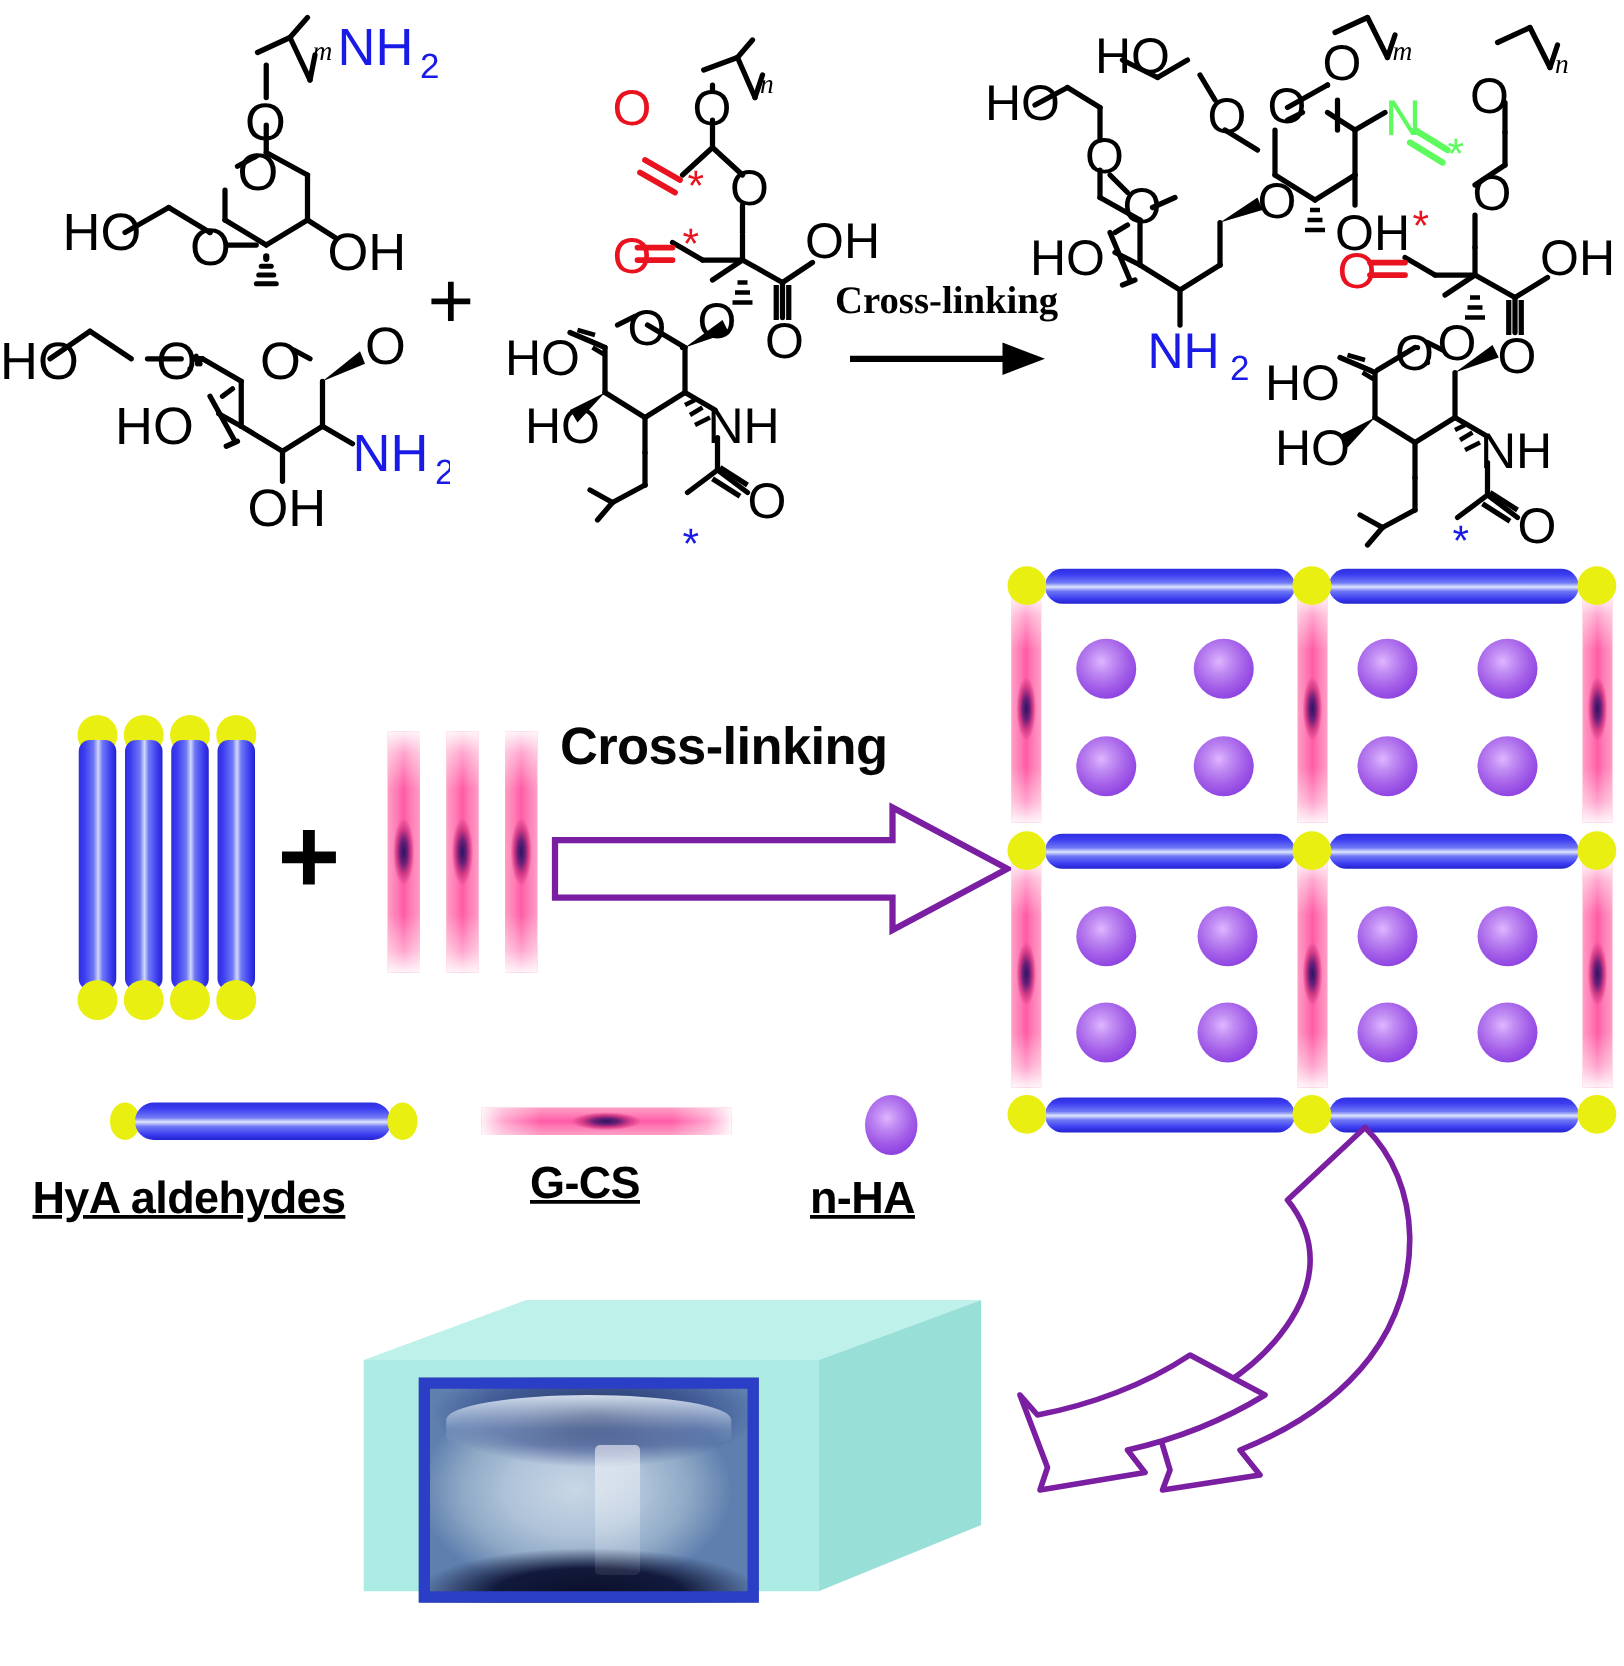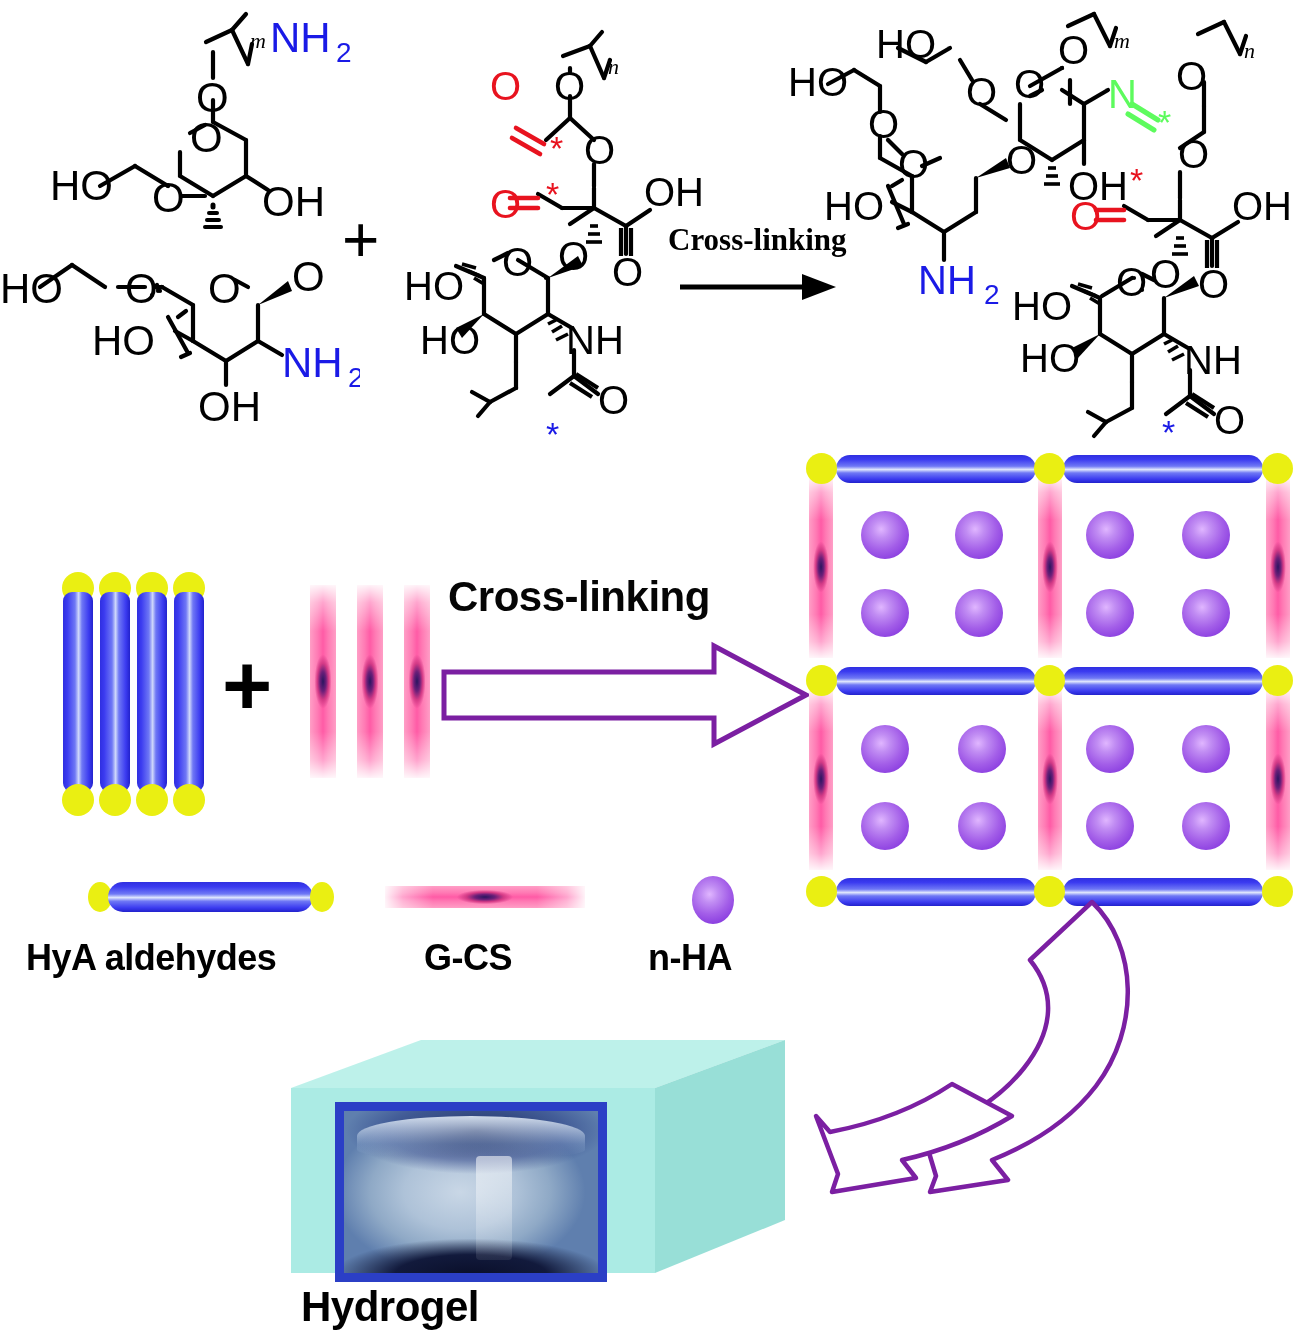--- a/index.html
+++ b/index.html
@@ -74,20 +74,21 @@
     font-weight:bold;font-size:42px;color:#050505;white-space:nowrap;
     letter-spacing:-0.5px;
   }
 
   
   #legend{position:absolute;left:0;top:865px;width:820px;height:130px;}
   .legend-caption{
     position:absolute;font-family:"Liberation Sans", sans-serif;
     font-weight:bold;font-size:36px;color:#000;white-space:nowrap;
     letter-spacing:-0.5px;
+    text-decoration:underline;
   }
 
   
   #hydrogel-block{position:absolute;left:225px;top:1030px;width:560px;height:245px;}
   #hydrogel-caption{
     position:absolute;left:0;top:1283px;width:780px;text-align:center;
     font-family:"Liberation Sans", sans-serif;
     font-weight:bold;font-size:42px;color:#000;letter-spacing:-0.5px;
   }
   .gel-photo{
@@ -578,21 +579,21 @@
 
     <div>
       <div class="cap-yellow" style="left:88px;top:17px;width:24px;height:30px;"></div>
       <div class="rod-blue-h" style="left:108px;top:17px;width:205px;height:30px;border-radius:15px;"></div>
       <div class="cap-yellow" style="left:310px;top:17px;width:24px;height:30px;"></div>
       <div class="legend-caption" style="left:26px;top:72px;">HyA aldehydes</div>
     </div>
 
     <div>
       <div class="rod-pink-h" style="left:385px;top:21px;width:200px;height:22px;"></div>
-      <div class="legend-caption" style="left:424px;top:72px;">G-CS</div>
+      <div class="legend-caption" style="left:424px;top:60px;">G-CS</div>
     </div>
 
     <div>
       <div class="sphere-purple" style="left:692px;top:11px;width:42px;height:48px;"></div>
       <div class="legend-caption" style="left:648px;top:72px;">n-HA</div>
     </div>
   </div>
 
   <svg class="abs" style="left:740px;top:880px;" width="440" height="335" viewBox="0 0 440 335">
     <path d="M290,80 L352,22 C398,66 400,148 356,206 C330,240 292,264 252,280
@@ -607,15 +608,14 @@
 
       <polygon points="66,58 196,10 560,10 430,58" fill="#b9f0e9" opacity="0.95"></polygon>
 
       <polygon points="430,58 560,10 560,190 430,243" fill="#8fdcd4" opacity="0.92"></polygon>
 
       <polygon points="66,58 430,58 430,243 66,243" fill="#9fe8e0" opacity="0.88"></polygon>
     </svg>
     <div class="gel-photo"></div>
   </div>
 
-  <div id="hydrogel-caption">Hydrogel</div>
 
 </div>
 
 </body></html>

